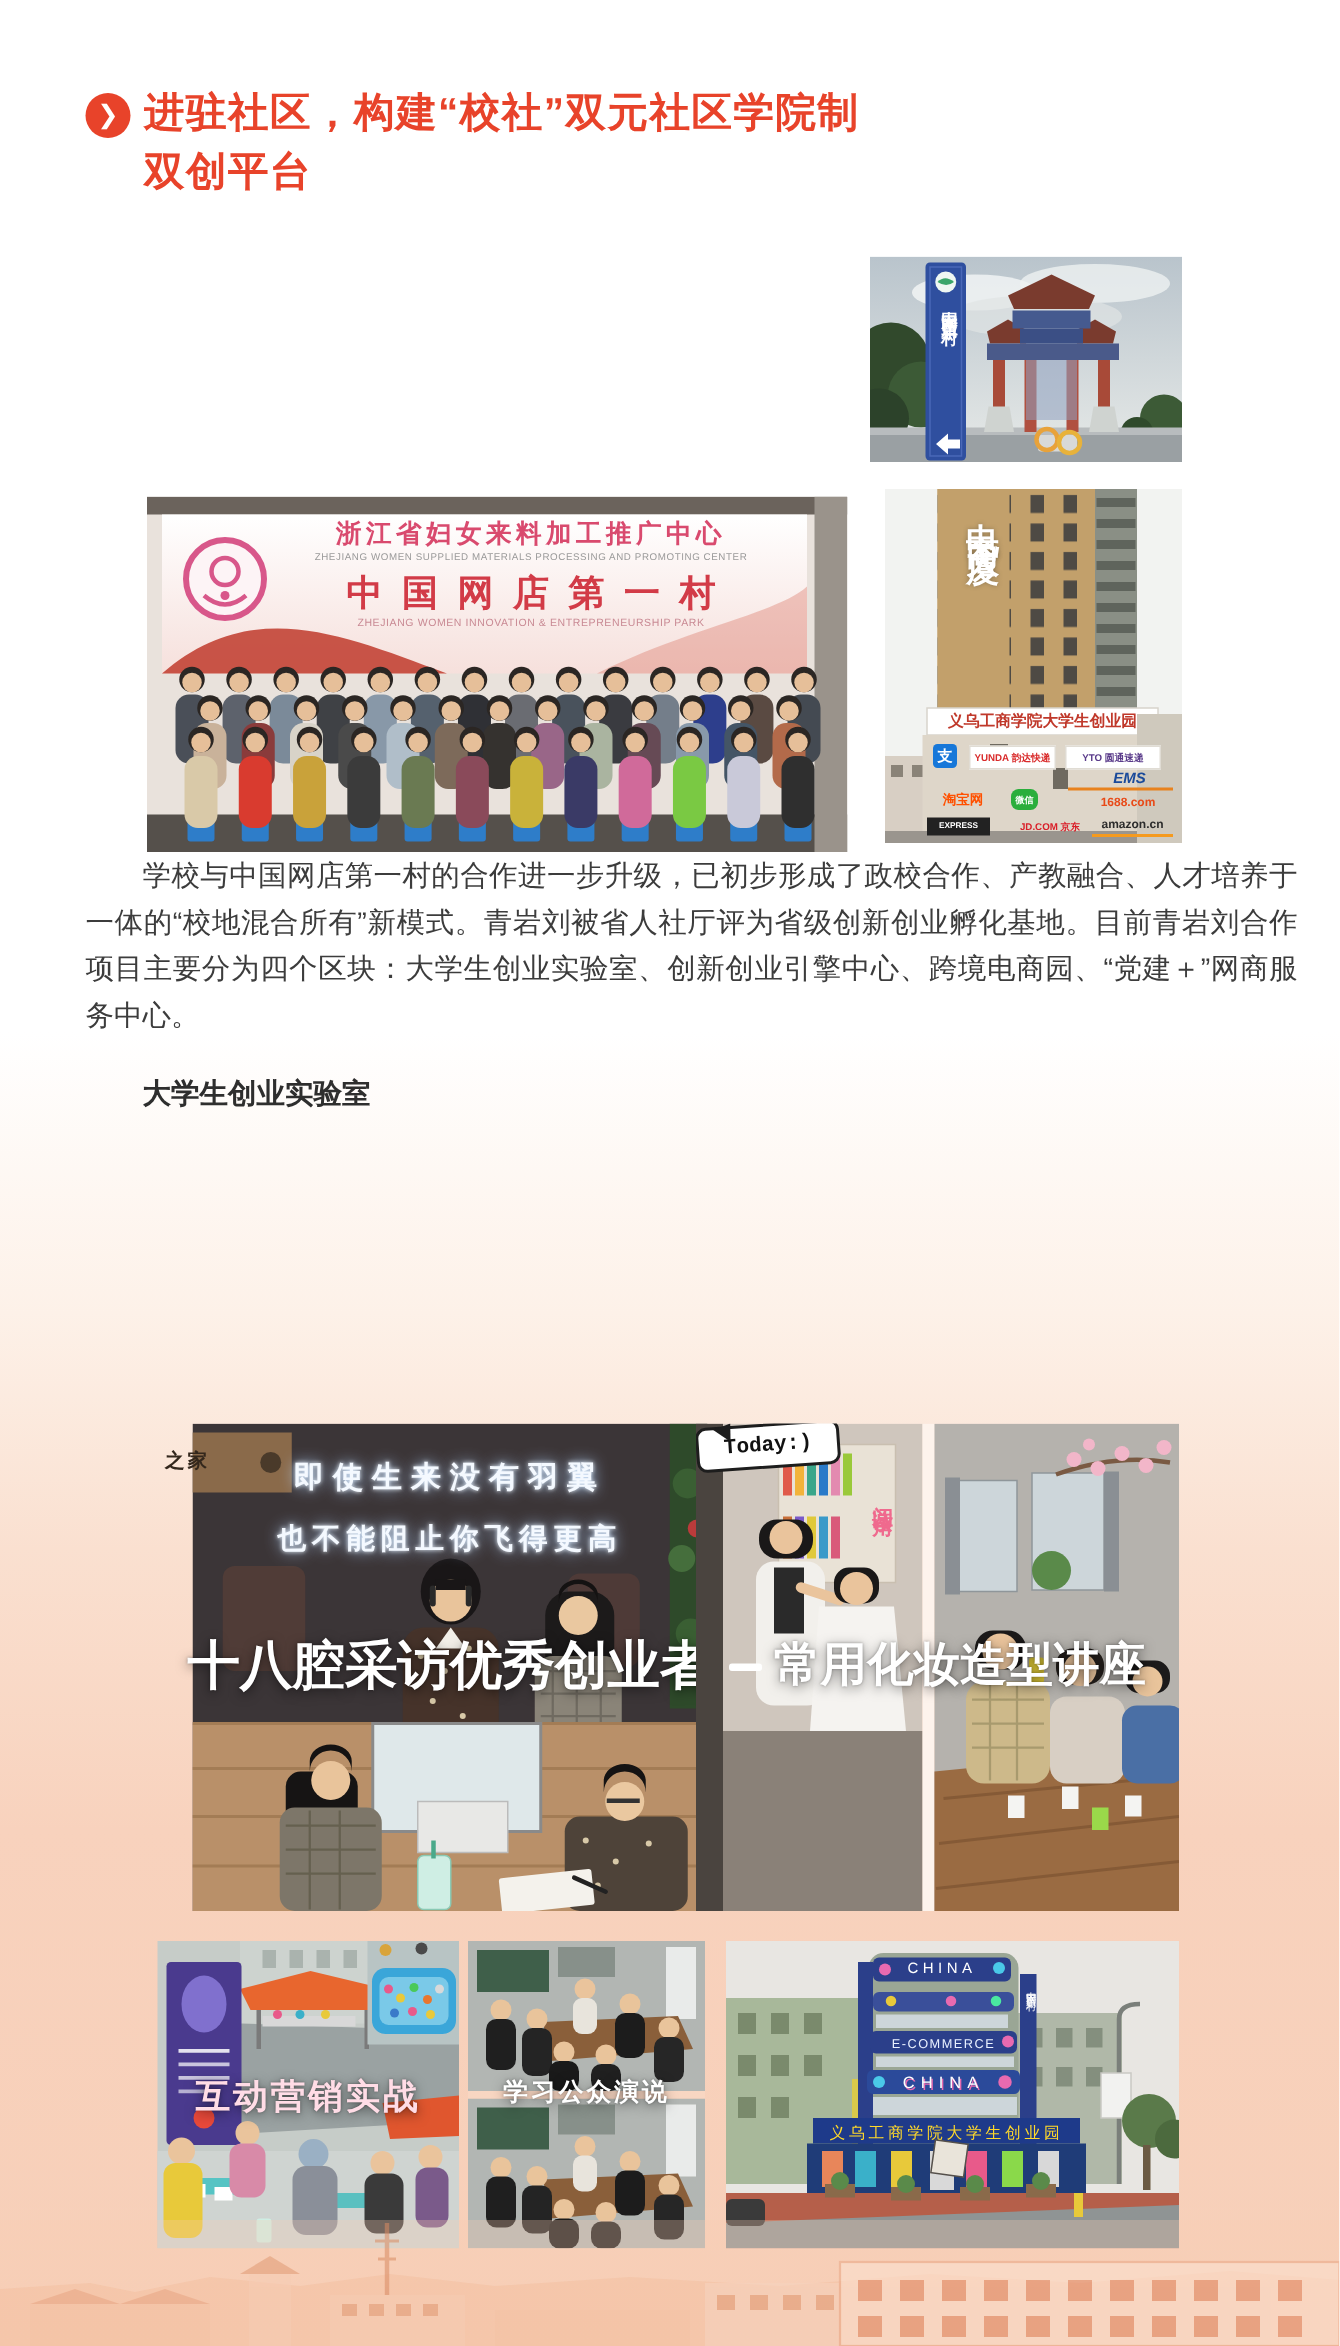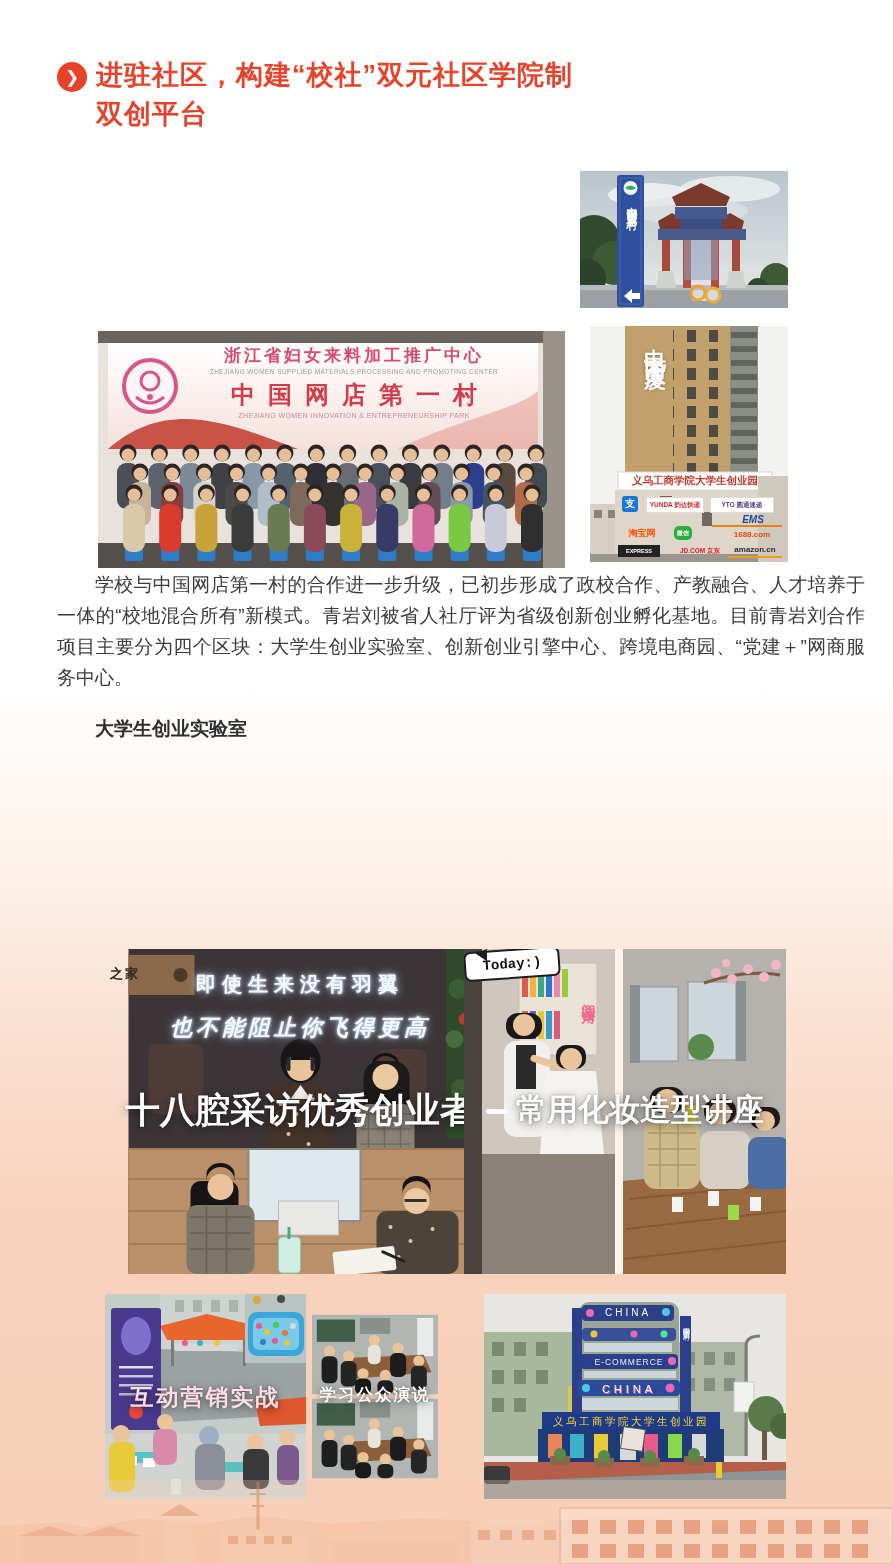--- a/index.html
+++ b/index.html
@@ -26,21 +26,21 @@
   .para3{left:57px; top:744px; width:808px; line-height:31px;}
   
   .photo{position:absolute; overflow:hidden;}
   .photo svg{position:absolute; left:0; top:0; width:100%; height:100%;}
   .ph-archway{left:540px; top:155px; width:208px; height:137px;}
   .ph-group{left:58px; top:315px; width:467px; height:237px;}
   .ph-tower{left:550px; top:310px; width:198px; height:236px;}
   .ph-interview{left:62px; top:933px; width:396px; height:325px;}
   .ph-makeup{left:424px; top:933px; width:322px; height:325px;}
   .ph-bazaar{left:57px; top:1278px; width:217px; height:205px;}
-  .ph-speech{left:272px; top:1278px; width:126px; height:205px;}
+  .ph-speech{left:272px; top:1278px; width:158px; height:205px;}
   .ph-corner{left:444px; top:1278px; width:302px; height:205px;}
   .ov{position:absolute; margin:0; white-space:nowrap;}
   .vtext{writing-mode:vertical-rl; text-orientation:upright;}
   .caption-big{
     left:0; width:100%; text-align:center; color:#fff; font-weight:bold;
     text-shadow:0 2px 8px rgba(0,0,0,.5), 0 0 2px rgba(0,0,0,.35);
   }
   
   .gb-cn1{left:84px; top:13px; width:344px; text-align:center; color:#d94a6e; font-size:17px; font-weight:bold; letter-spacing:3px;}
   .gb-en1{left:84px; top:37px; width:344px; text-align:center; color:#9a9a9a; font-size:6.5px; letter-spacing:.4px;}
@@ -399,21 +399,21 @@
         <circle cx="262" cy="278" r="2" fill="#d8c9a8"></circle>
           <circle cx="282" cy="292" r="2" fill="#d8c9a8"></circle>
         <circle cx="304" cy="280" r="2" fill="#d8c9a8"></circle>
           <circle cx="270" cy="308" r="2" fill="#d8c9a8"></circle>
         <rect x="205" y="300" width="62" height="24" rx="2" fill="#f4f2ec" transform="rotate(-6 236 312)"></rect>
         <rect x="252" y="306" width="26" height="3" rx="1.5" fill="#222" transform="rotate(24 265 307)"></rect>
       </g>
     </svg>
     <p class="ov iv-sign">之家</p>
     <p class="ov iv-neon" style="top:22px; font-size:20px; letter-spacing:6px;">即使生来没有羽翼</p>
-    <p class="ov iv-neon" style="top:64px; font-size:22px; letter-spacing:4px;font-style:italic;">也不能阻止你飞得更高</p>
+    <p class="ov iv-neon" style="top:64px; font-size:19px; letter-spacing:4px;">也不能阻止你飞得更高</p>
     <p class="ov caption-big" style="top:138px; font-size:35px;">十八腔采访优秀创业者</p>
   </figure>
 
   <figure class="photo ph-makeup">
     <svg viewBox="0 0 322 325">
       <rect width="151" height="325" fill="#cfc6bd"></rect>
       <rect width="18" height="325" fill="#4a443f"></rect>
       <rect x="18" y="205" width="133" height="120" fill="#8a8178"></rect>
       <g>
         <rect x="55" y="14" width="78" height="92" fill="#e9e2d6" stroke="#c9bfb0"></rect>

